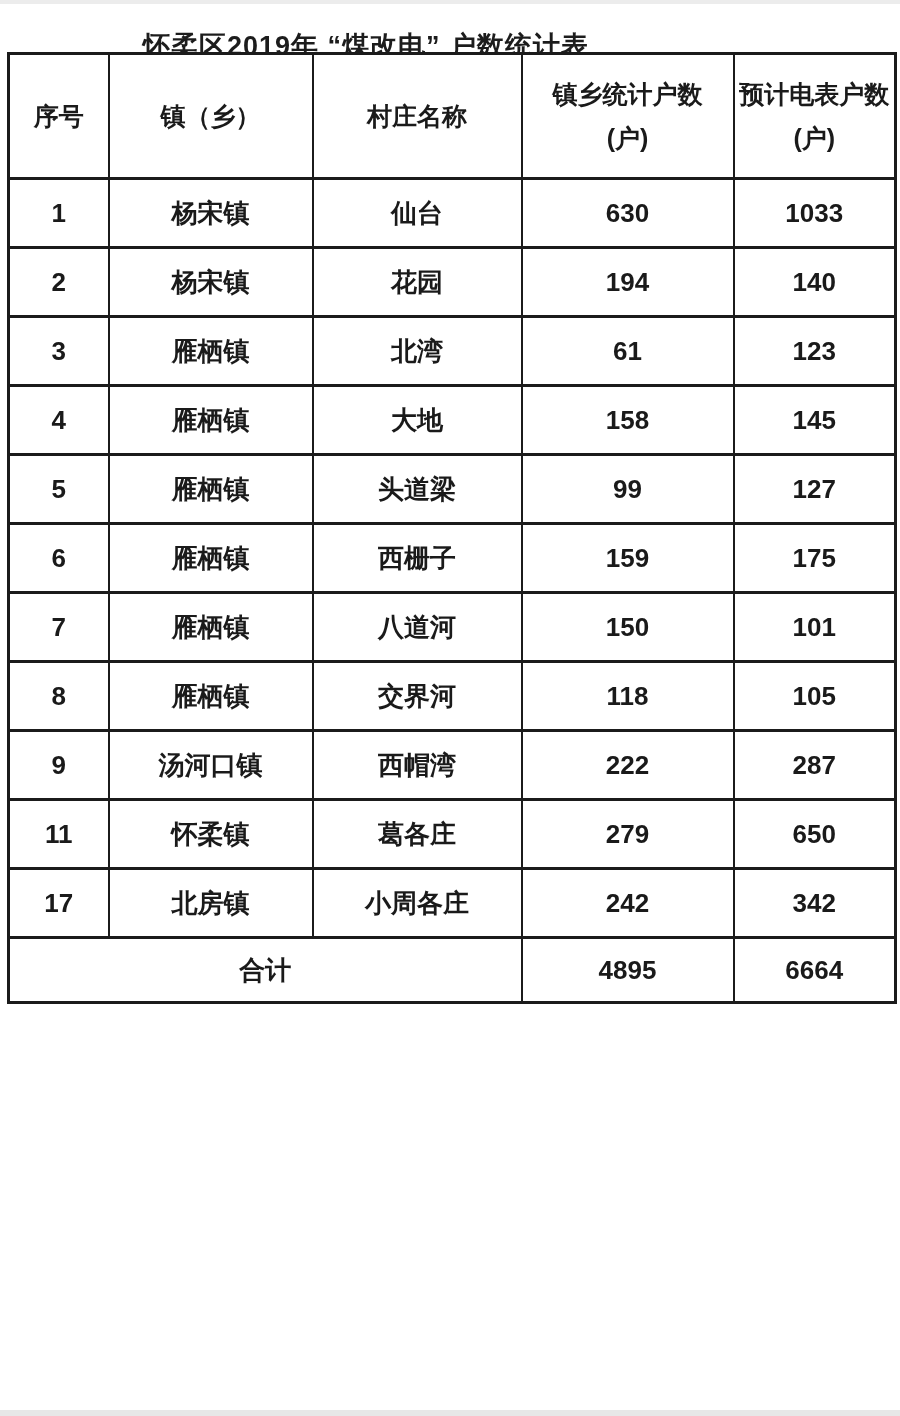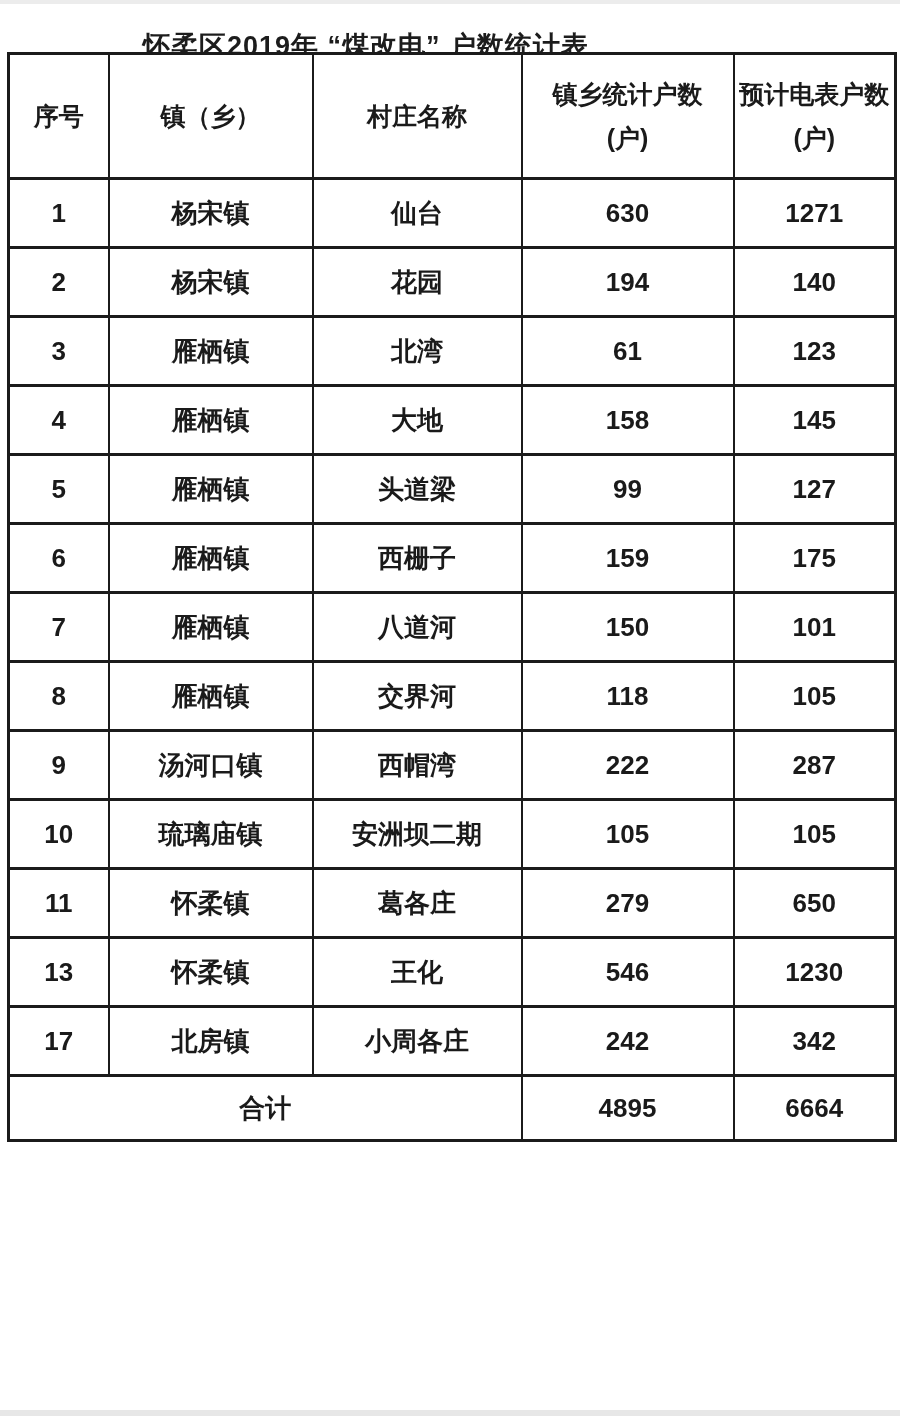--- a/index.html
+++ b/index.html
@@ -91,21 +91,21 @@
         <span class="hdr-line">(户)</span>
       </th>
     </tr>
   </thead>
   <tbody id="table-body">
       <tr>
         <td>1</td>
         <td>杨宋镇</td>
         <td>仙台</td>
         <td>630</td>
-        <td>1271</td>
+        <td>1033</td>
       </tr>
       <tr>
         <td>2</td>
         <td>杨宋镇</td>
         <td>花园</td>
         <td>194</td>
         <td>140</td>
       </tr>
       <tr>
         <td>3</td>
@@ -150,39 +150,25 @@
         <td>105</td>
       </tr>
       <tr>
         <td>9</td>
         <td>汤河口镇</td>
         <td>西帽湾</td>
         <td>222</td>
         <td>287</td>
       </tr>
       <tr>
-        <td>10</td>
-        <td>琉璃庙镇</td>
-        <td>安洲坝二期</td>
-        <td>105</td>
-        <td>105</td>
-      </tr>
-      <tr>
         <td>11</td>
         <td>怀柔镇</td>
         <td>葛各庄</td>
         <td>279</td>
         <td>650</td>
-      </tr>
-      <tr>
-        <td>13</td>
-        <td>怀柔镇</td>
-        <td>王化</td>
-        <td>546</td>
-        <td>1230</td>
       </tr>
       <tr>
         <td>17</td>
         <td>北房镇</td>
         <td>小周各庄</td>
         <td>242</td>
         <td>342</td>
       </tr>
     </tbody>
   <tfoot>

